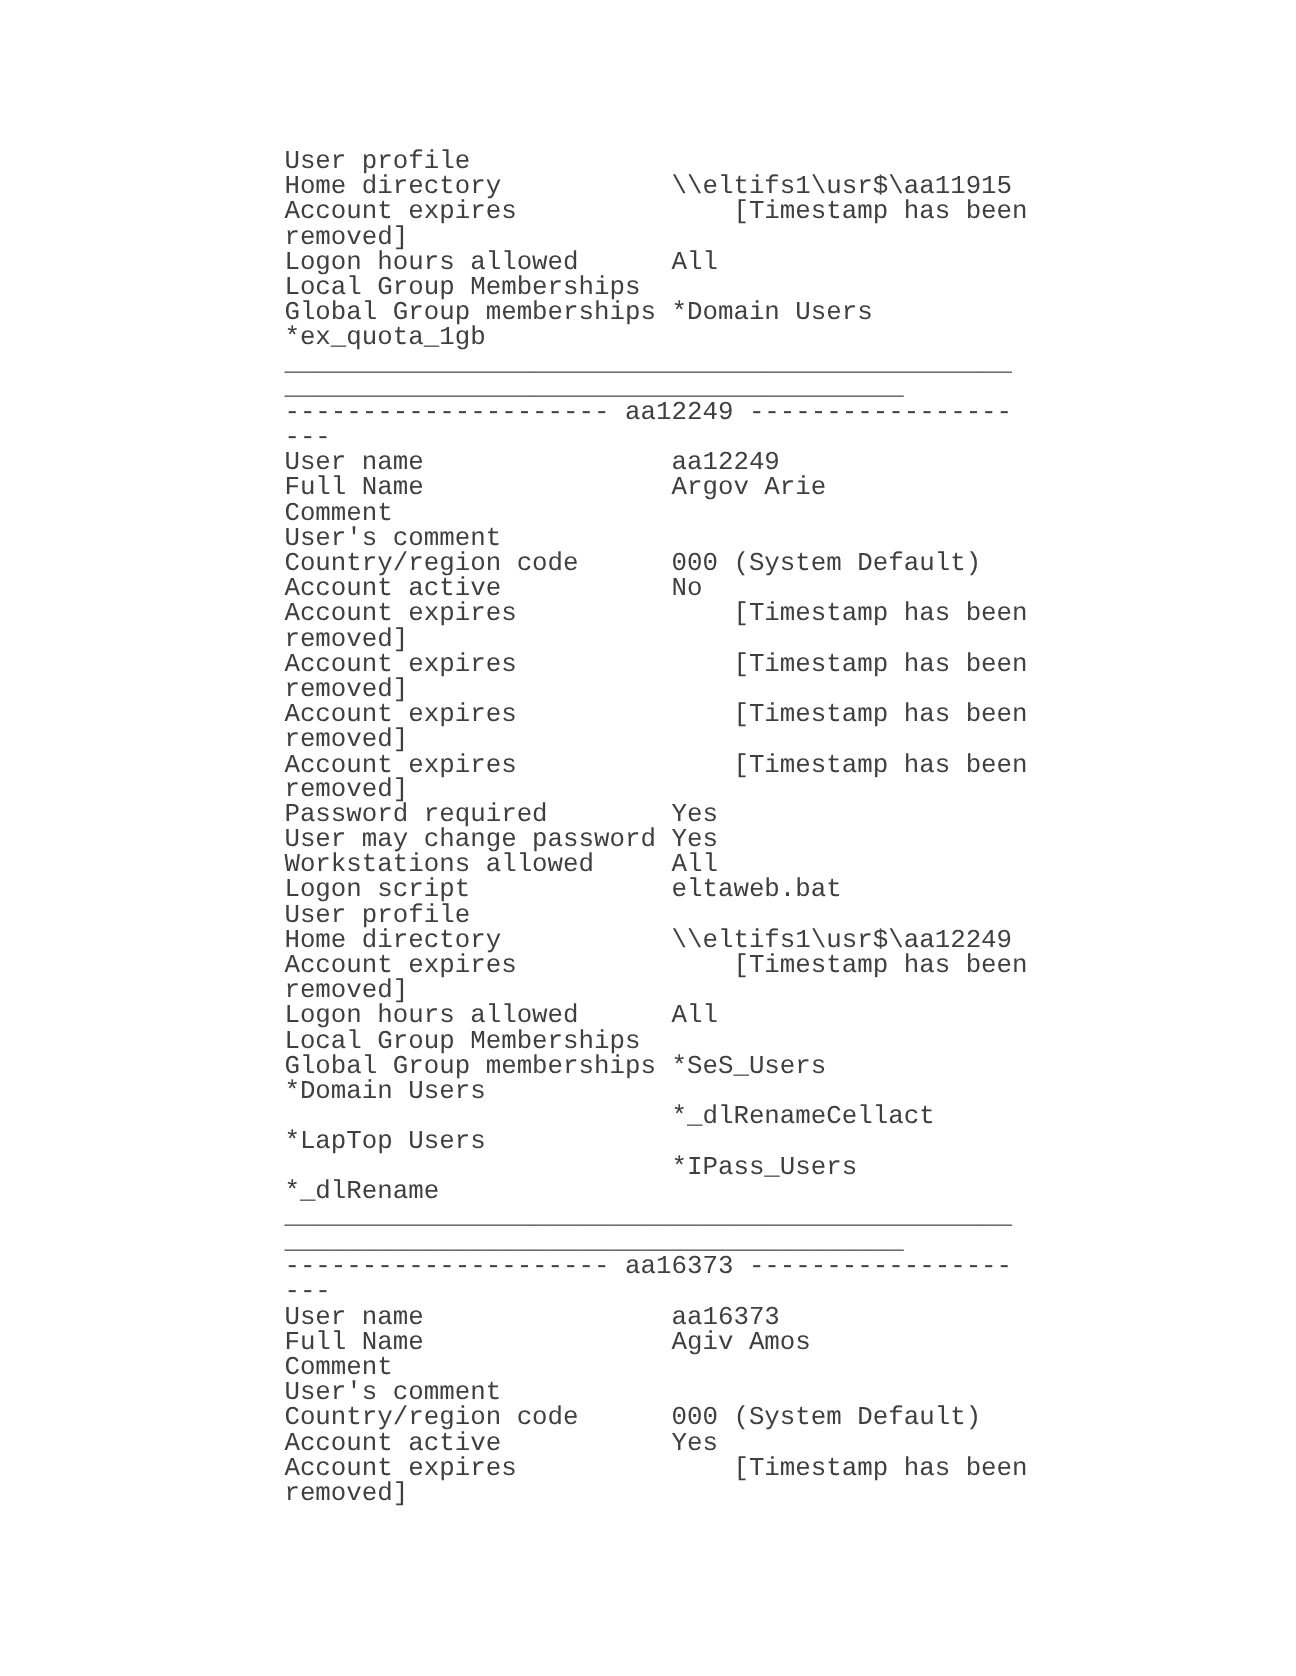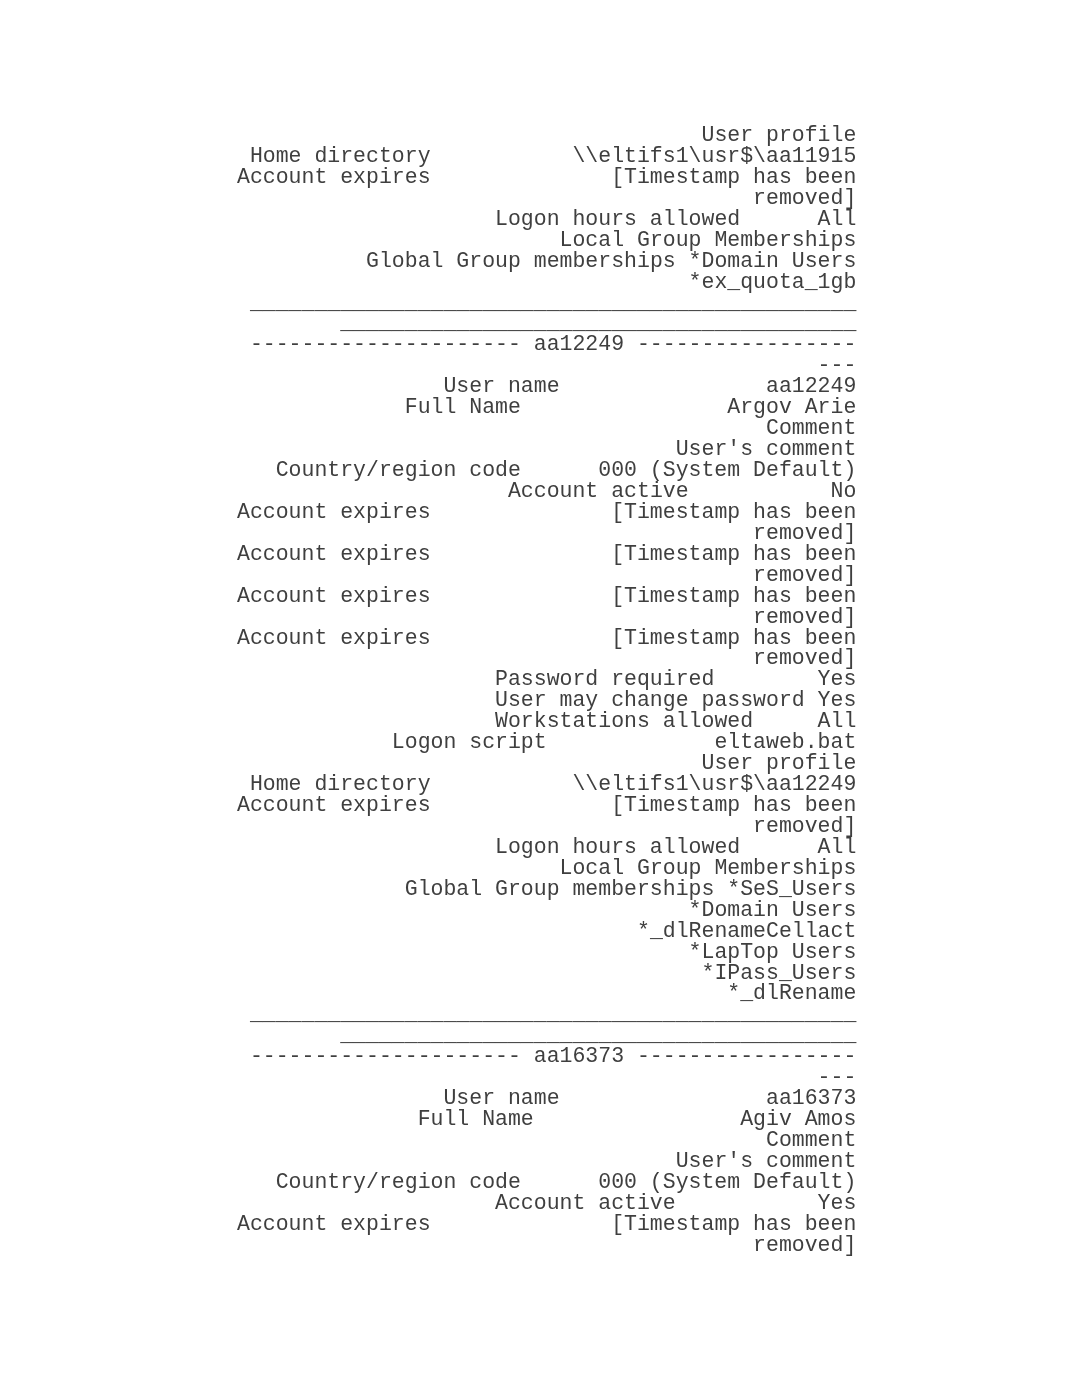--- a/index.html
+++ b/index.html
@@ -23,21 +23,20 @@
     position: absolute;
     left: 237px;
     top: 125px;
     margin: 0;
     font-family: "Liberation Mono", "DejaVu Sans Mono", monospace;
     font-size: 21.5px;
     line-height: 20.95px;
     font-weight: normal;
     white-space: pre;
     letter-spacing: 0;
-    text-align: right;
   }
   .line {
     height: 20.95px;
     white-space: pre;
   }
 </style>
 </head>
 <body style="background: rgb(255, 255, 255);">
 
 <div class="page">

